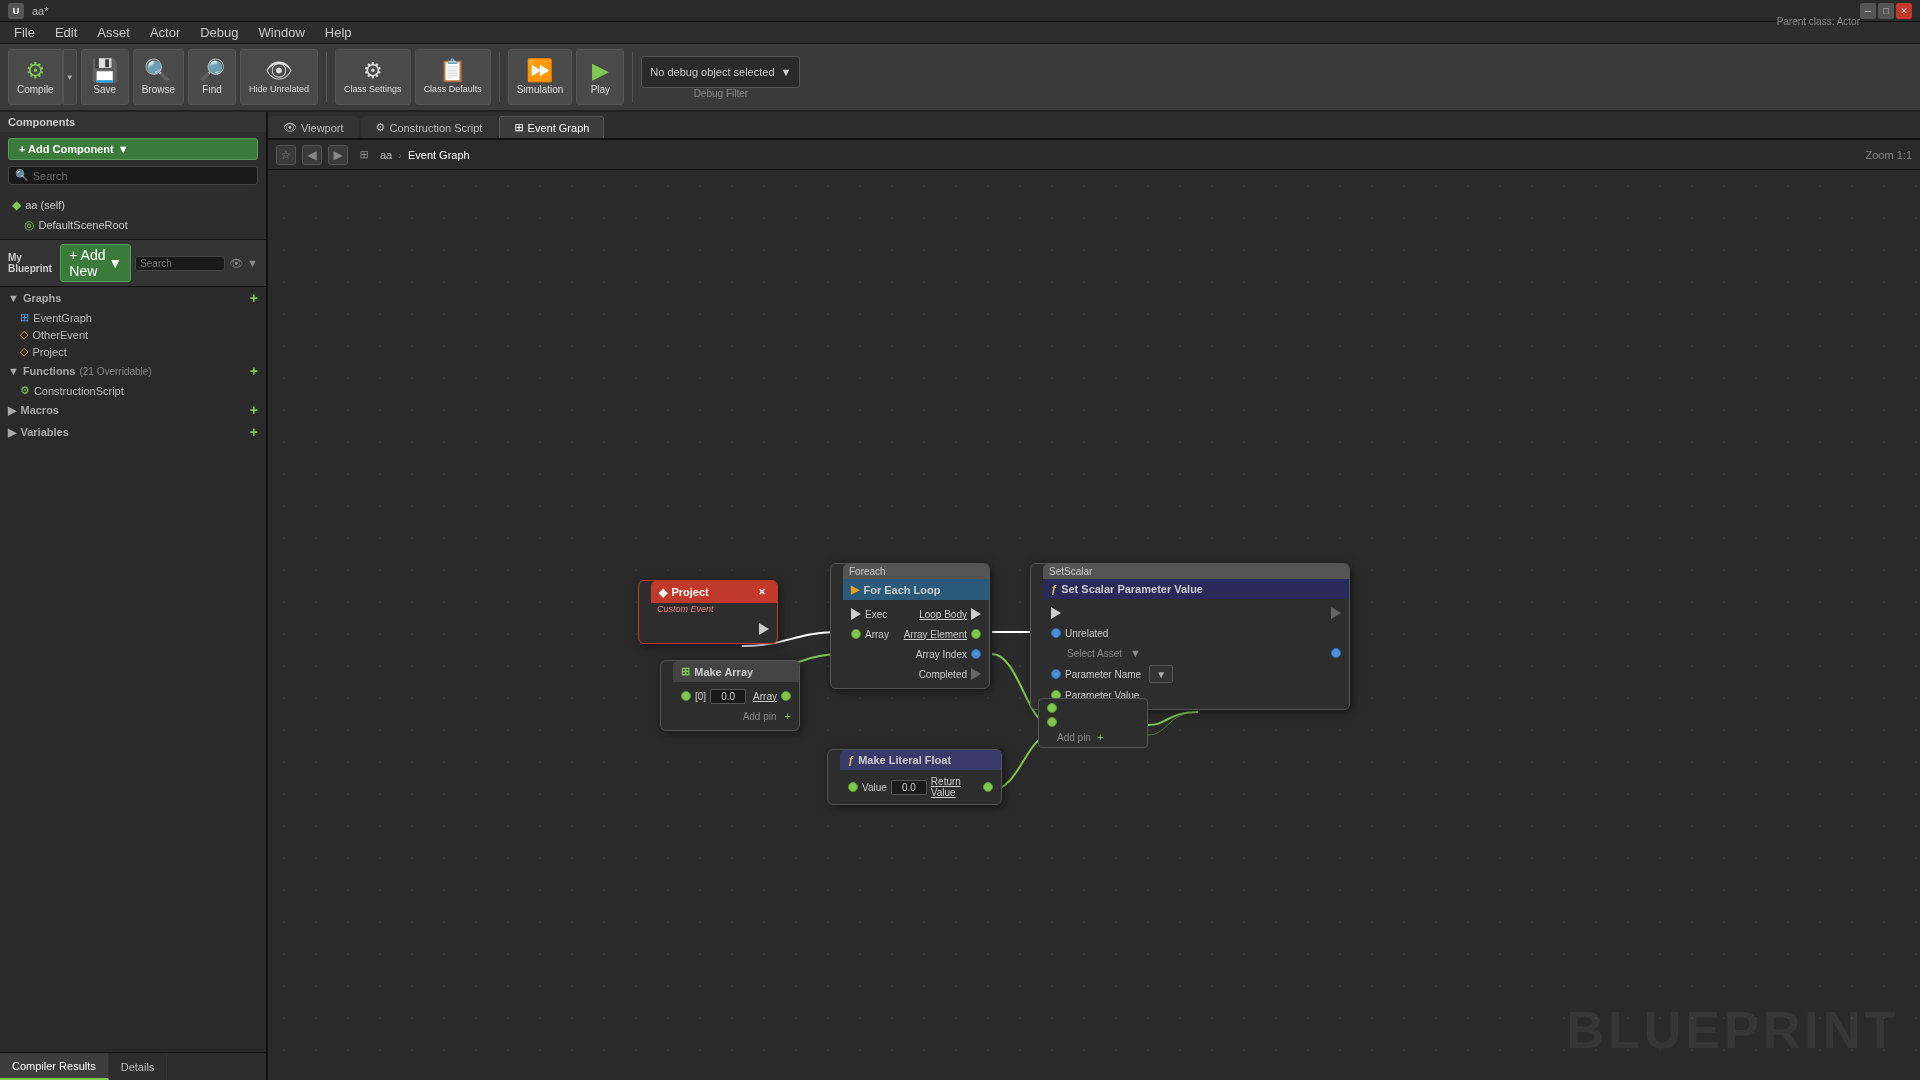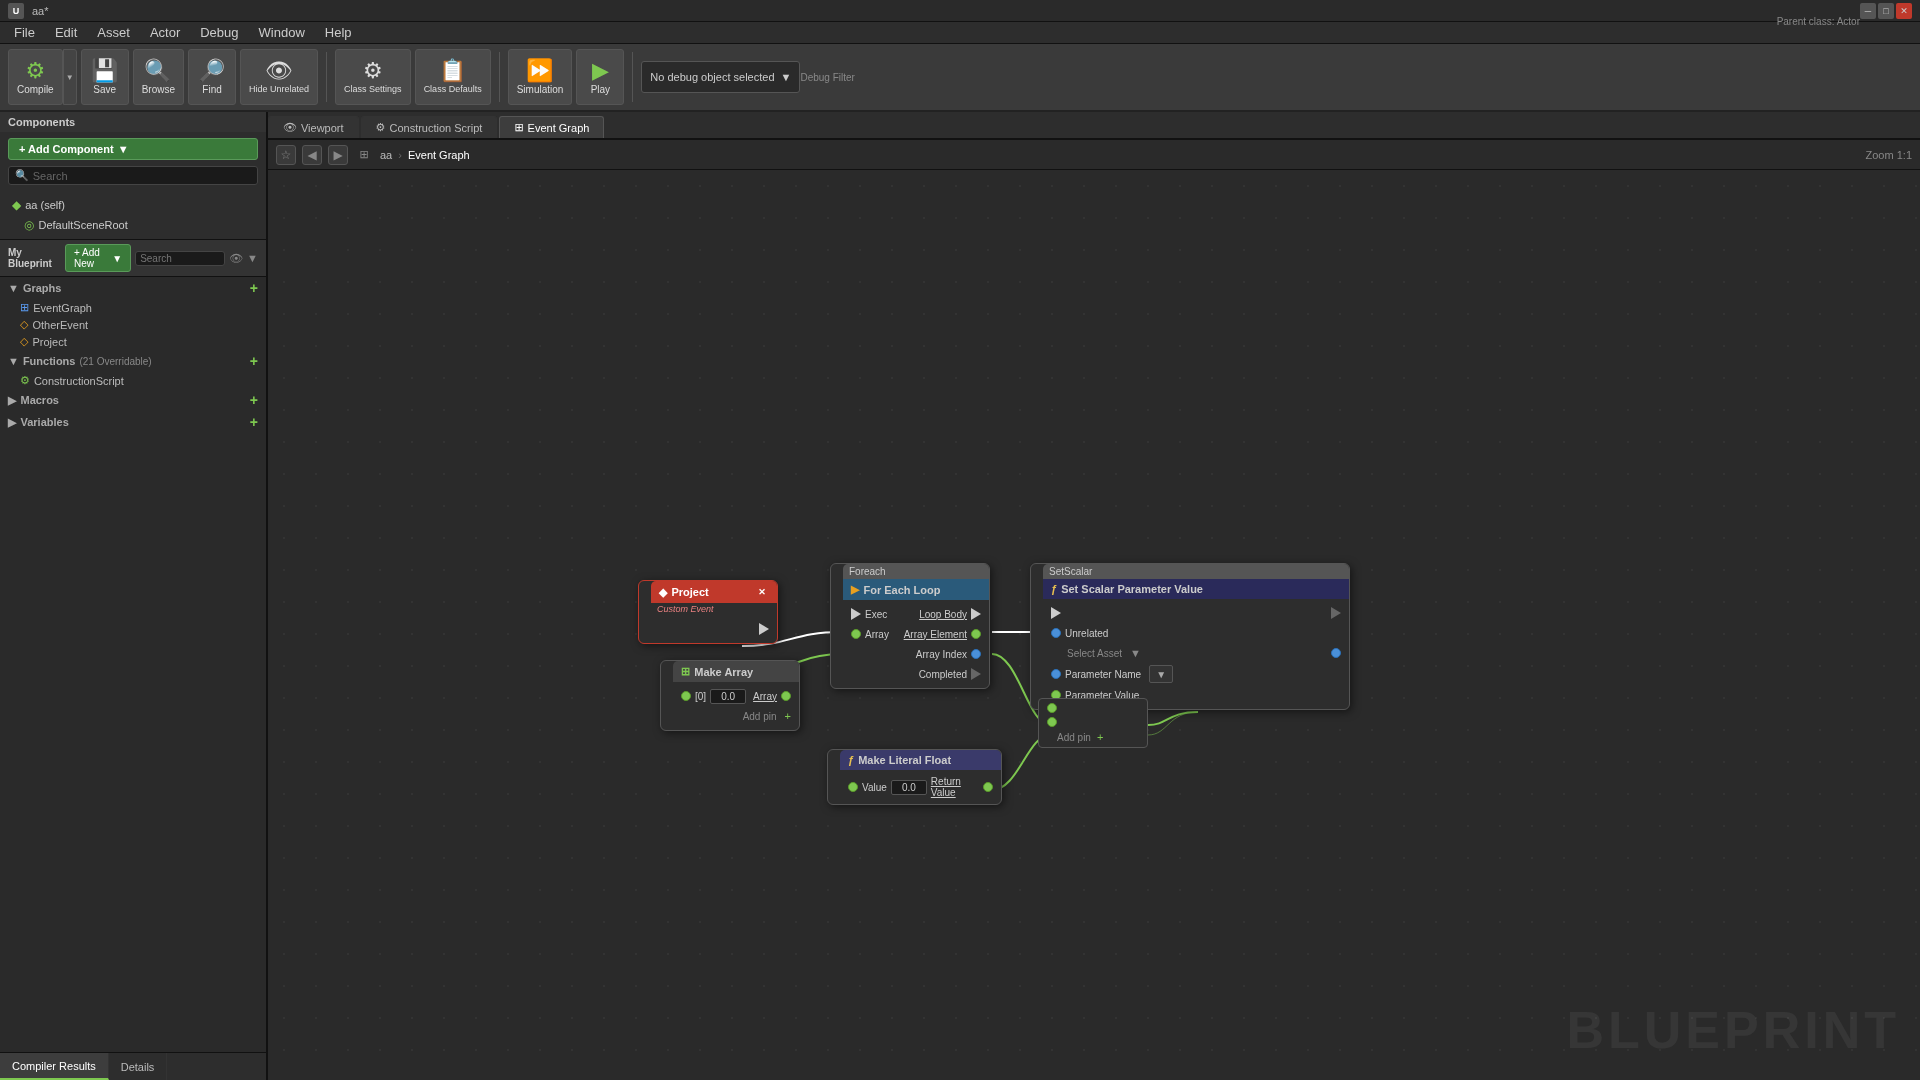--- a/index.html
+++ b/index.html
@@ -108,21 +108,21 @@
       border-radius: 3px;
       padding: 4px 8px;
       height: 32px;
       gap: 6px;
       cursor: pointer;
       color: #ccc;
       font-size: 11px;
     }
     .debug-section {
       display: flex;
-      flex-direction: row;
+      flex-direction: column;
       align-items: center;
     }
     .debug-label {
       font-size: 10px;
       color: #888;
     }
 
     
     #main-layout {
       display: flex;
@@ -228,21 +228,21 @@
       display: flex;
       align-items: center;
       gap: 4px;
     }
     .bp-add-btn {
       background: #3a7a3a;
       border: 1px solid #5a9a5a;
       border-radius: 3px;
       padding: 2px 8px;
       color: #fff;
-      font-size: 10px;
+      font-size: 14px;
       cursor: pointer;
       display: flex;
       align-items: center;
       gap: 2px;
     }
     .bp-search {
       display: flex;
       align-items: center;
       background: #1a1a1a;
       border: 1px solid #444;

